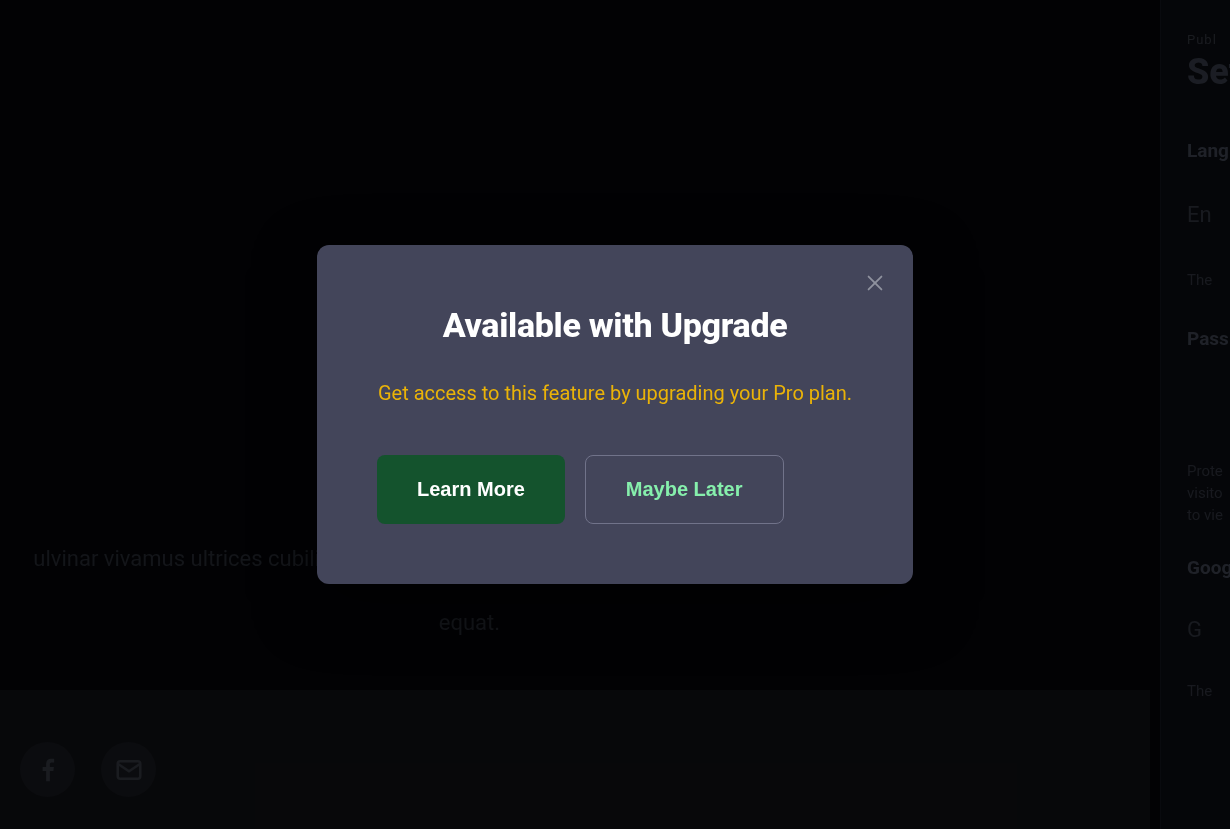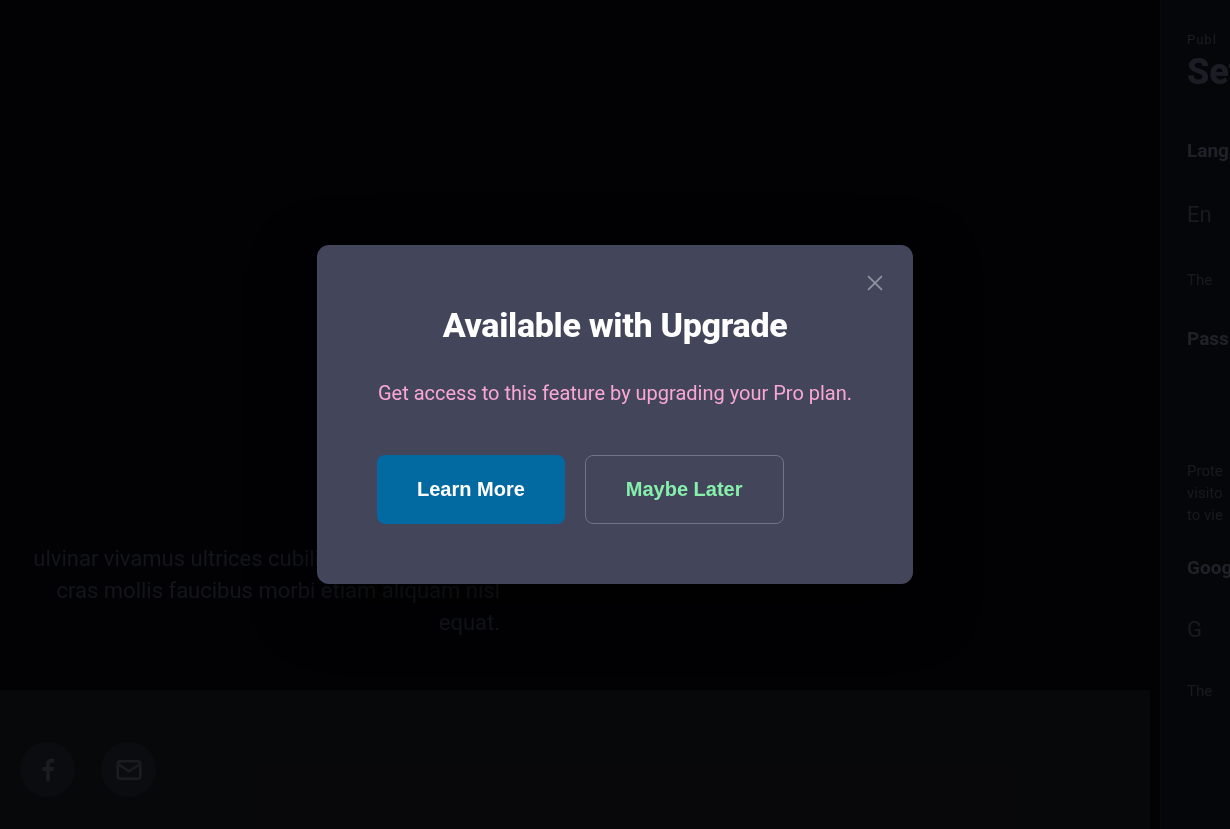--- a/index.html
+++ b/index.html
@@ -115,58 +115,58 @@
   .modal-title {
     font-size: 34px;
     font-weight: 800;
     color: #ffffff;
     text-align: center;
     letter-spacing: -0.3px;
   }
   .modal-body {
     margin-top: 36px;
     font-size: 20px;
-    color: #f9a8d4;
+    color: #eab308;
     text-align: center;
   }
   .modal-actions {
     margin-top: 50px;
     display: flex;
     gap: 20px;
     justify-content: flex-start;
   }
   .btn {
     font-size: 20px;
     font-weight: 700;
     padding: 22px 40px;
     border-radius: 8px;
     cursor: pointer;
     white-space: nowrap;
   }
   .btn-primary {
-    background: #0369a1;
+    background: #14532d;
     color: #ffffff;
     border: none;
   }
   .btn-secondary {
     background: transparent;
     color: #86efac;
     border: 1.5px solid #71738a;
   }
 </style>
 </head>
 <body>
 
 <div class="bg">
 
   <div class="bg-strip"></div>
 
   <div class="bg-para">
     <span>ulvinar vivamus ultrices cubilia donec sem diam</span><br>
-    <span>cras mollis faucibus morbi etiam aliquam nisl</span><br>
+    <br>
     <span>equat.</span>
   </div>
 
   <div class="social">
     <div class="circ">
       <svg viewBox="0 0 24 24" fill="currentColor">
           <path d="M13.5 21v-8.2h2.8l.4-3.2h-3.2V7.6c0-.9.3-1.6 1.7-1.6h1.7V3.1C16.6 3 15.6 3 14.5 3c-2.4 0-4 1.4-4 4.1v2.5H7.7v3.2h2.8V21h3z"></path>
         </svg>
     </div>
     <div class="circ">

